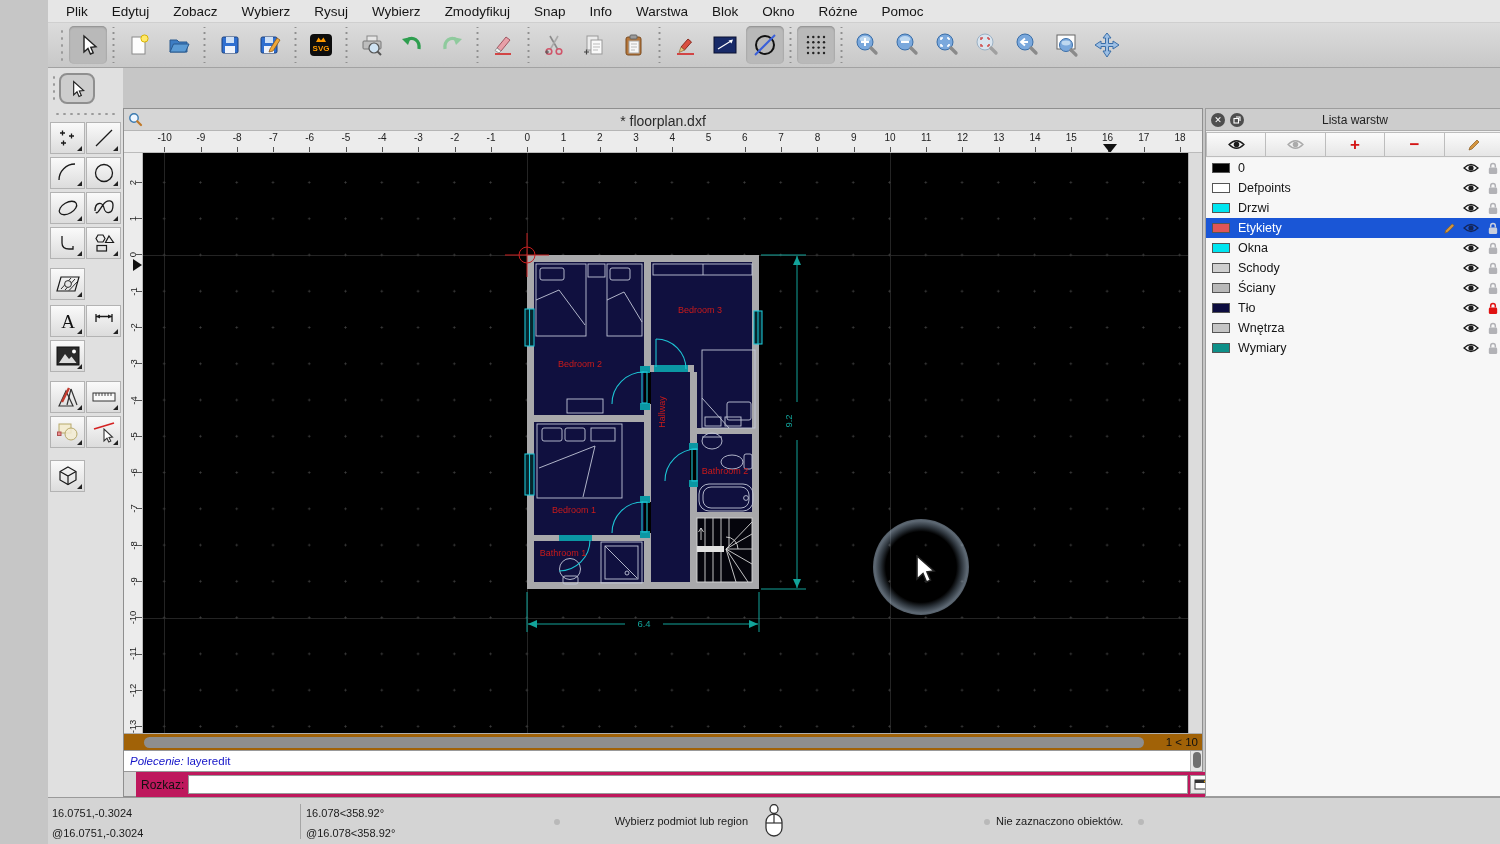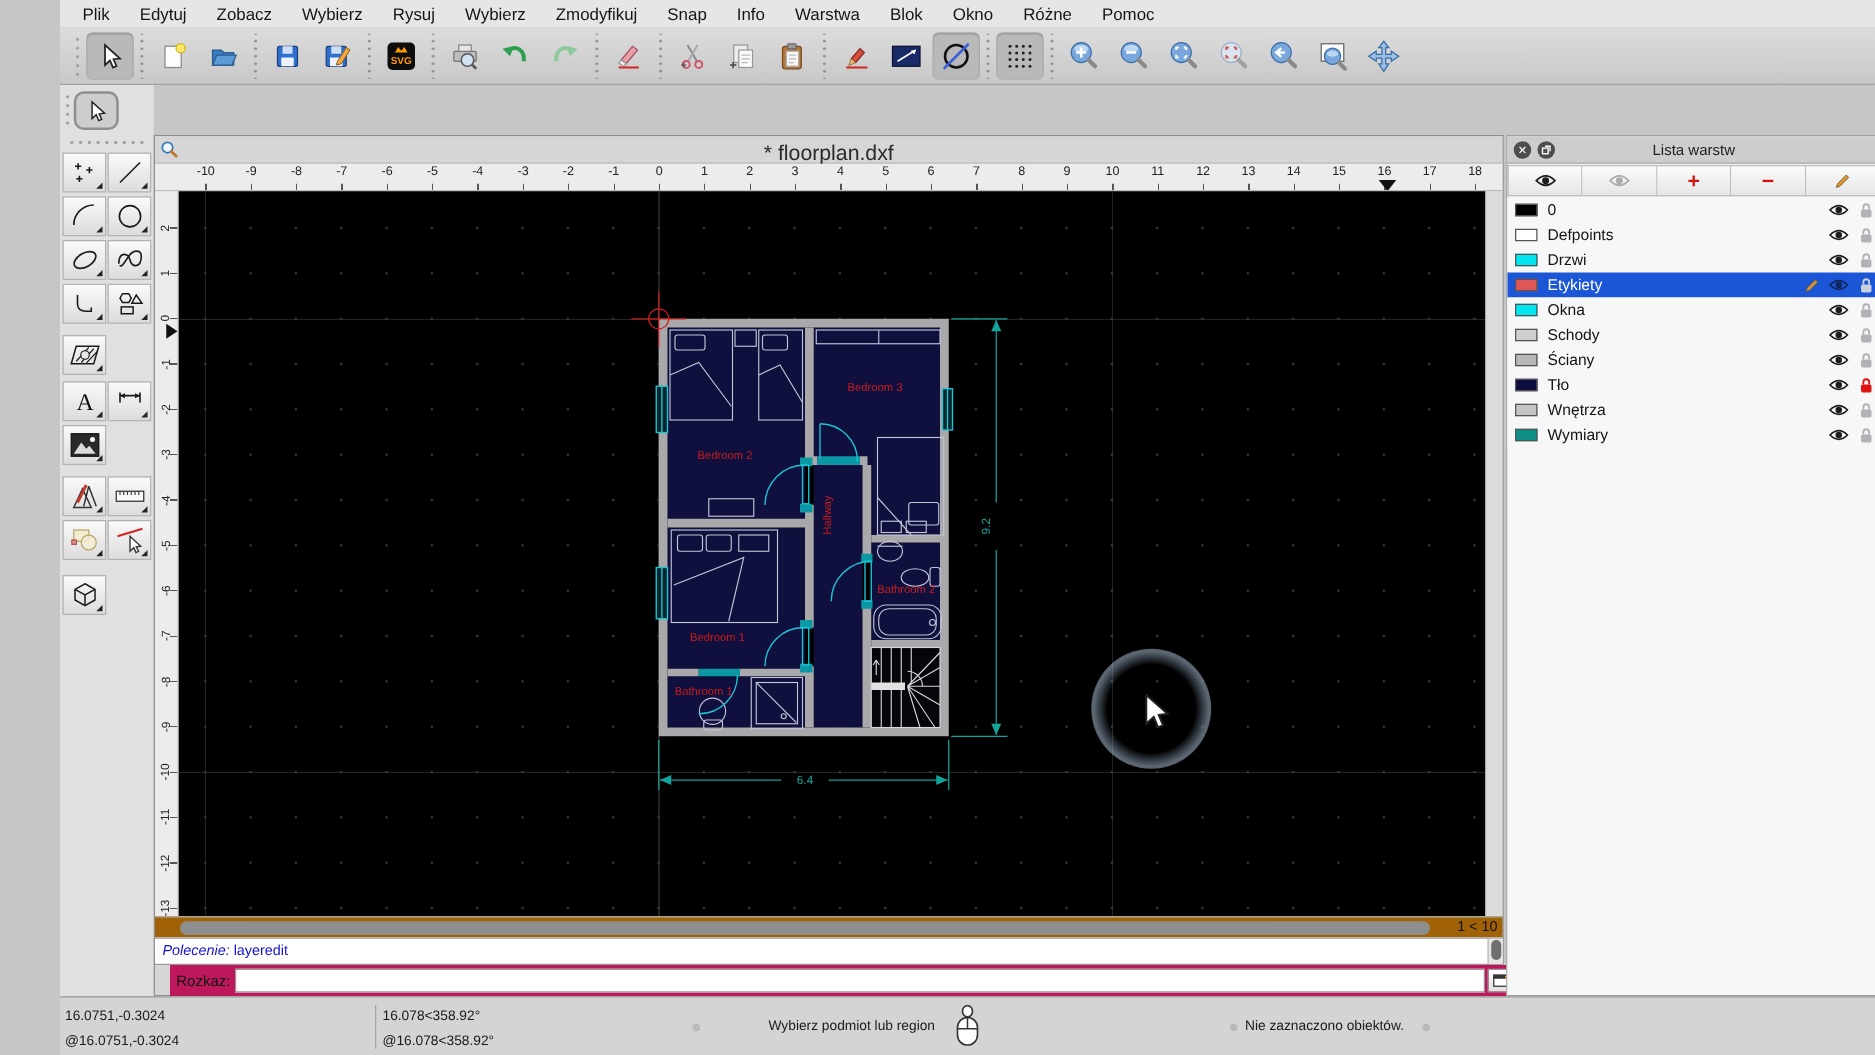--- a/index.html
+++ b/index.html
@@ -39,21 +39,21 @@
          border:1px solid #b3b3b3; display:flex; align-items:center; justify-content:center; }
   .tbx.sub::after { content:""; position:absolute; right:2px; bottom:2px; width:0; height:0;
          border-left:5px solid transparent; border-bottom:5px solid #222; }
   .tbx svg { display:block; }
 
   
   #docwin { position:absolute; left:75px; top:108px; width:1080px; height:689px;
             background:#d6d6d6; border:1px solid #8f8f8f; }
   #doctitle { position:absolute; left:0; top:0; width:1078px; height:22px; background:#d6d6d6;
               border-bottom:1px solid #b5b5b5; }
-  #doctitle .title { position:absolute; left:0; right:0; top:4px; text-align:center; font-size:17px; color:#2a2a2a; }
+  #doctitle .title { position:absolute; left:0; right:0; top:4px; text-align:center; font-size:14px; color:#2a2a2a; }
   #doctitle .mag { position:absolute; left:4px; top:3px; }
 
   
   #hruler { position:absolute; left:0; top:22px; width:1078px; height:22px; background:#ececec;
             border-bottom:1px solid #bbb; overflow:hidden;
             background-image:repeating-linear-gradient(to right, transparent 0 39.8px, #555 39.8px 40.8px, transparent 40.8px 55.28px); 
             background-size:auto 6px; background-position:0 16px; background-repeat:repeat-x; }
   
   #hruler .ticks { position:absolute; left:19px; top:16px; width:1059px; height:6px;
             background-image:repeating-linear-gradient(to right, transparent 0 21.3px, #555 21.3px 22.3px, transparent 22.3px 36.28px); }

